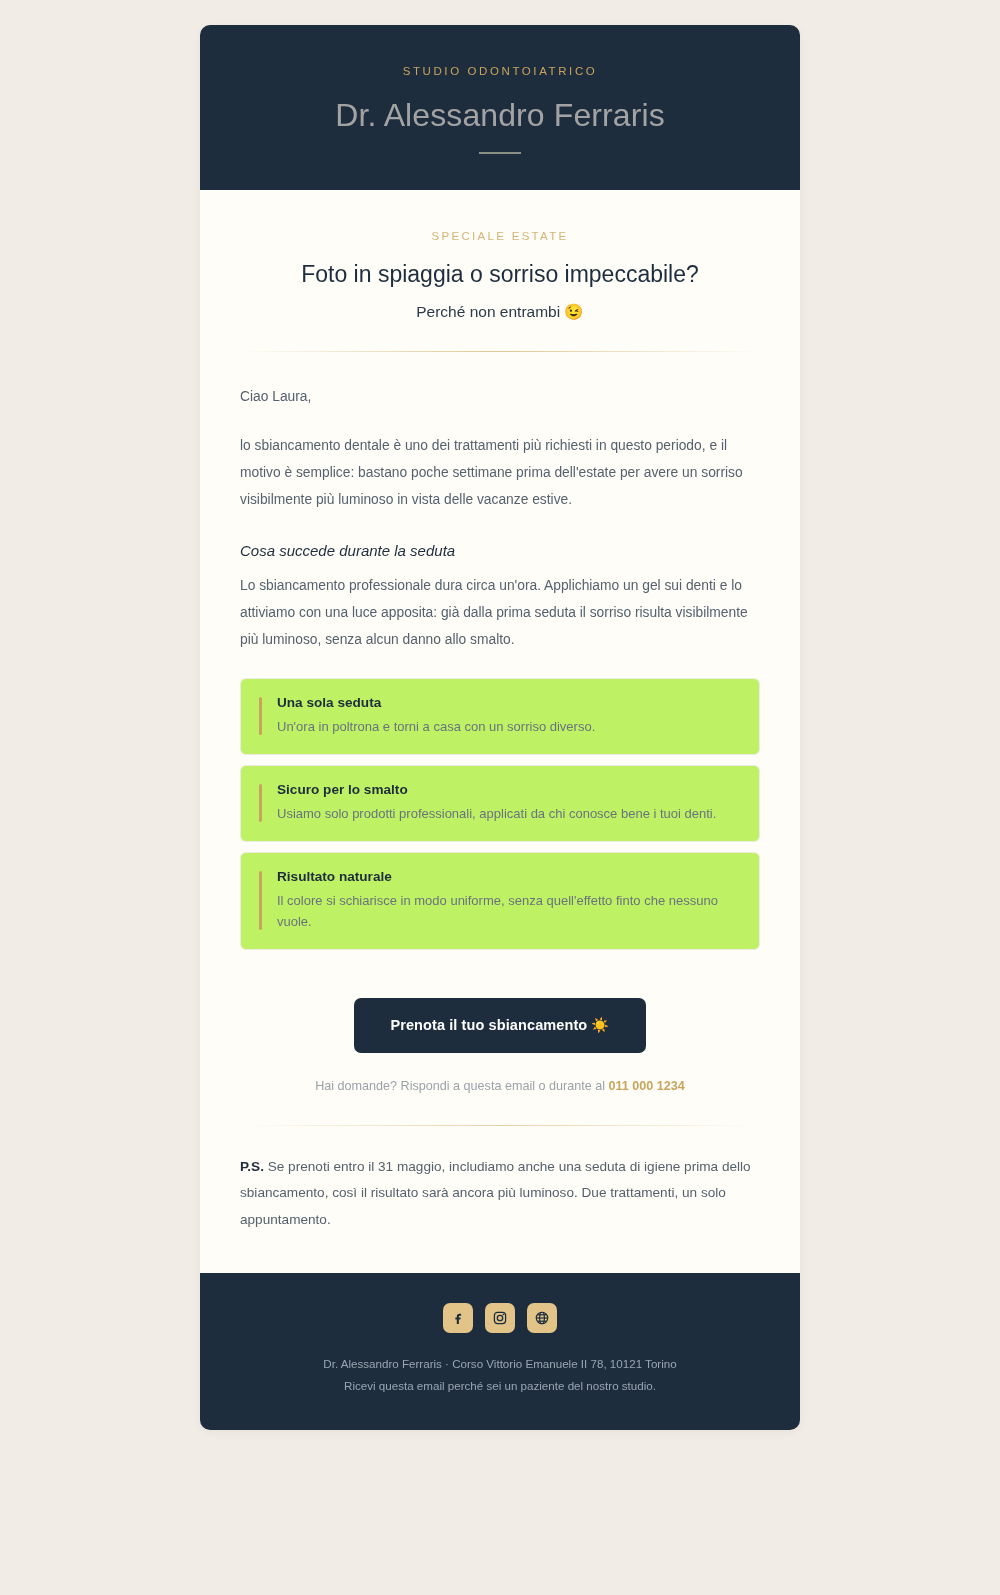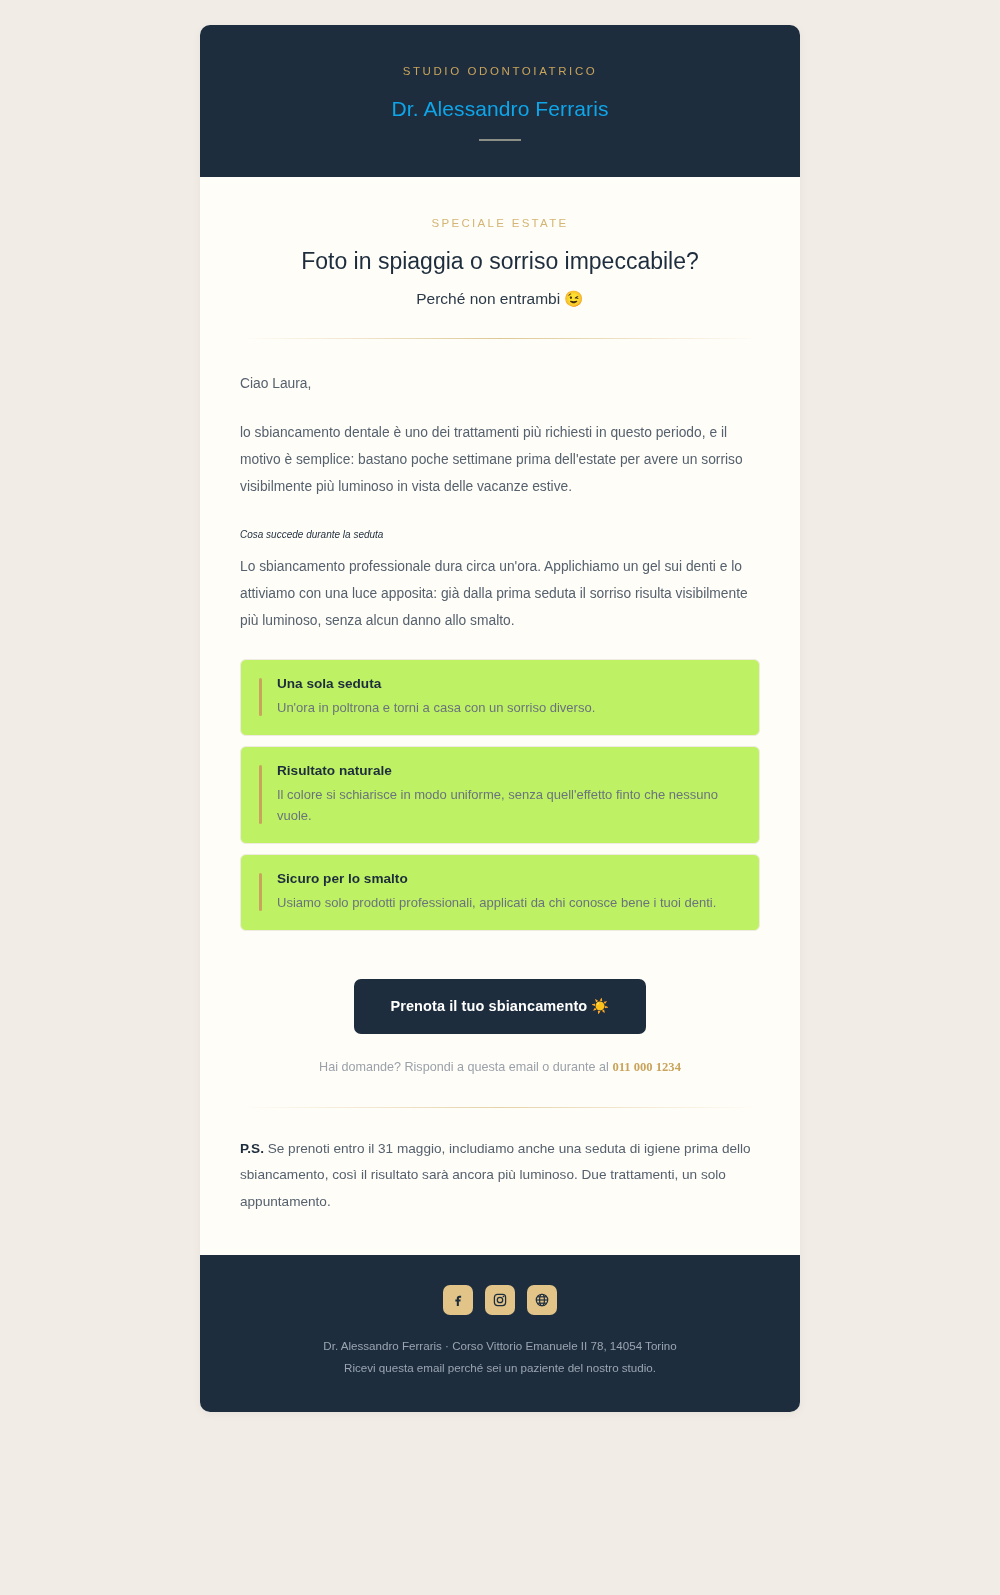--- a/index.html
+++ b/index.html
@@ -36,22 +36,22 @@
     text-align: center;
   }
   .header-eyebrow {
     color: #c9a45c;
     font-size: 11.5px;
     letter-spacing: 2.6px;
     font-weight: 400;
     margin-bottom: 20px;
   }
   .header-name {
-    color: #0ea5e9;
-    font-size: 21px;
+    color: #a3a3a3;
+    font-size: 32px;
     font-weight: 400;
     letter-spacing: 0.1px;
   }
   .header-rule {
     width: 42px;
     height: 1.5px;
     background: #8b8f85;
     margin: 18px auto 0;
   }
 
@@ -96,21 +96,21 @@
   p.para {
     color: #55616d;
     font-size: 13.8px;
     line-height: 1.95;
     margin-bottom: 20px;
   }
   p.para.tight { margin-bottom: 22px; }
 
   .sec-heading {
     color: #1e2d3d;
-    font-size: 10px;
+    font-size: 15px;
     font-style: italic;
     font-weight: 400;
     margin: 28px 0 14px;
   }
 
   
   .features { margin-top: 24px; }
   .feature-card {
     background: #bef264;
     border: 1px solid #f0ebe0;
@@ -172,21 +172,21 @@
     border: none;
     cursor: pointer;
     font-family: "Liberation Sans", sans-serif;
     letter-spacing: 0.1px;
   }
   .cta-note {
     margin-top: 26px;
     color: #9aa1a9;
     font-size: 12.6px;
   }
-  .cta-note b { color: #c9a45c; font-weight: bold; font-family: Liberation Serif, serif; }
+  .cta-note b { color: #c9a45c; font-weight: bold; }
 
   .divider2 {
     height: 1px;
     margin: 32px 0 0;
     background: linear-gradient(to right, rgba(212,181,116,0) 0%, rgba(212,181,116,0.6) 50%, rgba(212,181,116,0) 100%);
   }
 
   .ps {
     color: #55616d;
     font-size: 13.6px;
@@ -257,29 +257,29 @@
           <div class="feature-card">
             <div class="feature-bar"></div>
             <div class="feature-body">
               <div class="feature-title">Una sola seduta</div>
               <div class="feature-desc">Un'ora in poltrona e torni a casa con un sorriso diverso.</div>
             </div>
           </div>
           <div class="feature-card">
             <div class="feature-bar"></div>
             <div class="feature-body">
-              <div class="feature-title">Risultato naturale</div>
-              <div class="feature-desc">Il colore si schiarisce in modo uniforme, senza quell'effetto finto che nessuno vuole.</div>
+              <div class="feature-title">Sicuro per lo smalto</div>
+              <div class="feature-desc">Usiamo solo prodotti professionali, applicati da chi conosce bene i tuoi denti.</div>
             </div>
           </div>
           <div class="feature-card">
             <div class="feature-bar"></div>
             <div class="feature-body">
-              <div class="feature-title">Sicuro per lo smalto</div>
-              <div class="feature-desc">Usiamo solo prodotti professionali, applicati da chi conosce bene i tuoi denti.</div>
+              <div class="feature-title">Risultato naturale</div>
+              <div class="feature-desc">Il colore si schiarisce in modo uniforme, senza quell'effetto finto che nessuno vuole.</div>
             </div>
           </div>
         </div>
 
 
         <div class="cta-zone">
           <button class="cta-btn">Prenota il tuo sbiancamento  ☀️</button>
           <div class="cta-note"><span>Hai domande? Rispondi a questa email o durante al </span><b>011 000 1234</b></div>
           <div class="divider2"></div>
         </div>
@@ -305,19 +305,19 @@
         <button class="social-btn">
           <svg width="16" height="16" viewBox="0 0 24 24" fill="none" stroke="#1e2d3d" stroke-width="1.8">
               <circle cx="12" cy="12" r="8.6"></circle>
               <ellipse cx="12" cy="12" rx="3.6" ry="8.6"></ellipse>
               <line x1="3.4" y1="12" x2="20.6" y2="12"></line>
               <line x1="4.9" y1="7.2" x2="19.1" y2="7.2"></line>
               <line x1="4.9" y1="16.8" x2="19.1" y2="16.8"></line>
             </svg>
         </button>
       </div>
-      <div class="footer-line">Dr. Alessandro Ferraris · Corso Vittorio Emanuele II 78, 14054 Torino</div>
+      <div class="footer-line">Dr. Alessandro Ferraris · Corso Vittorio Emanuele II 78, 10121 Torino</div>
       <div class="footer-line">Ricevi questa email perché sei un paziente del nostro studio.</div>
 
     </div>
 
   </div>
 </div>
 
 </body></html>

